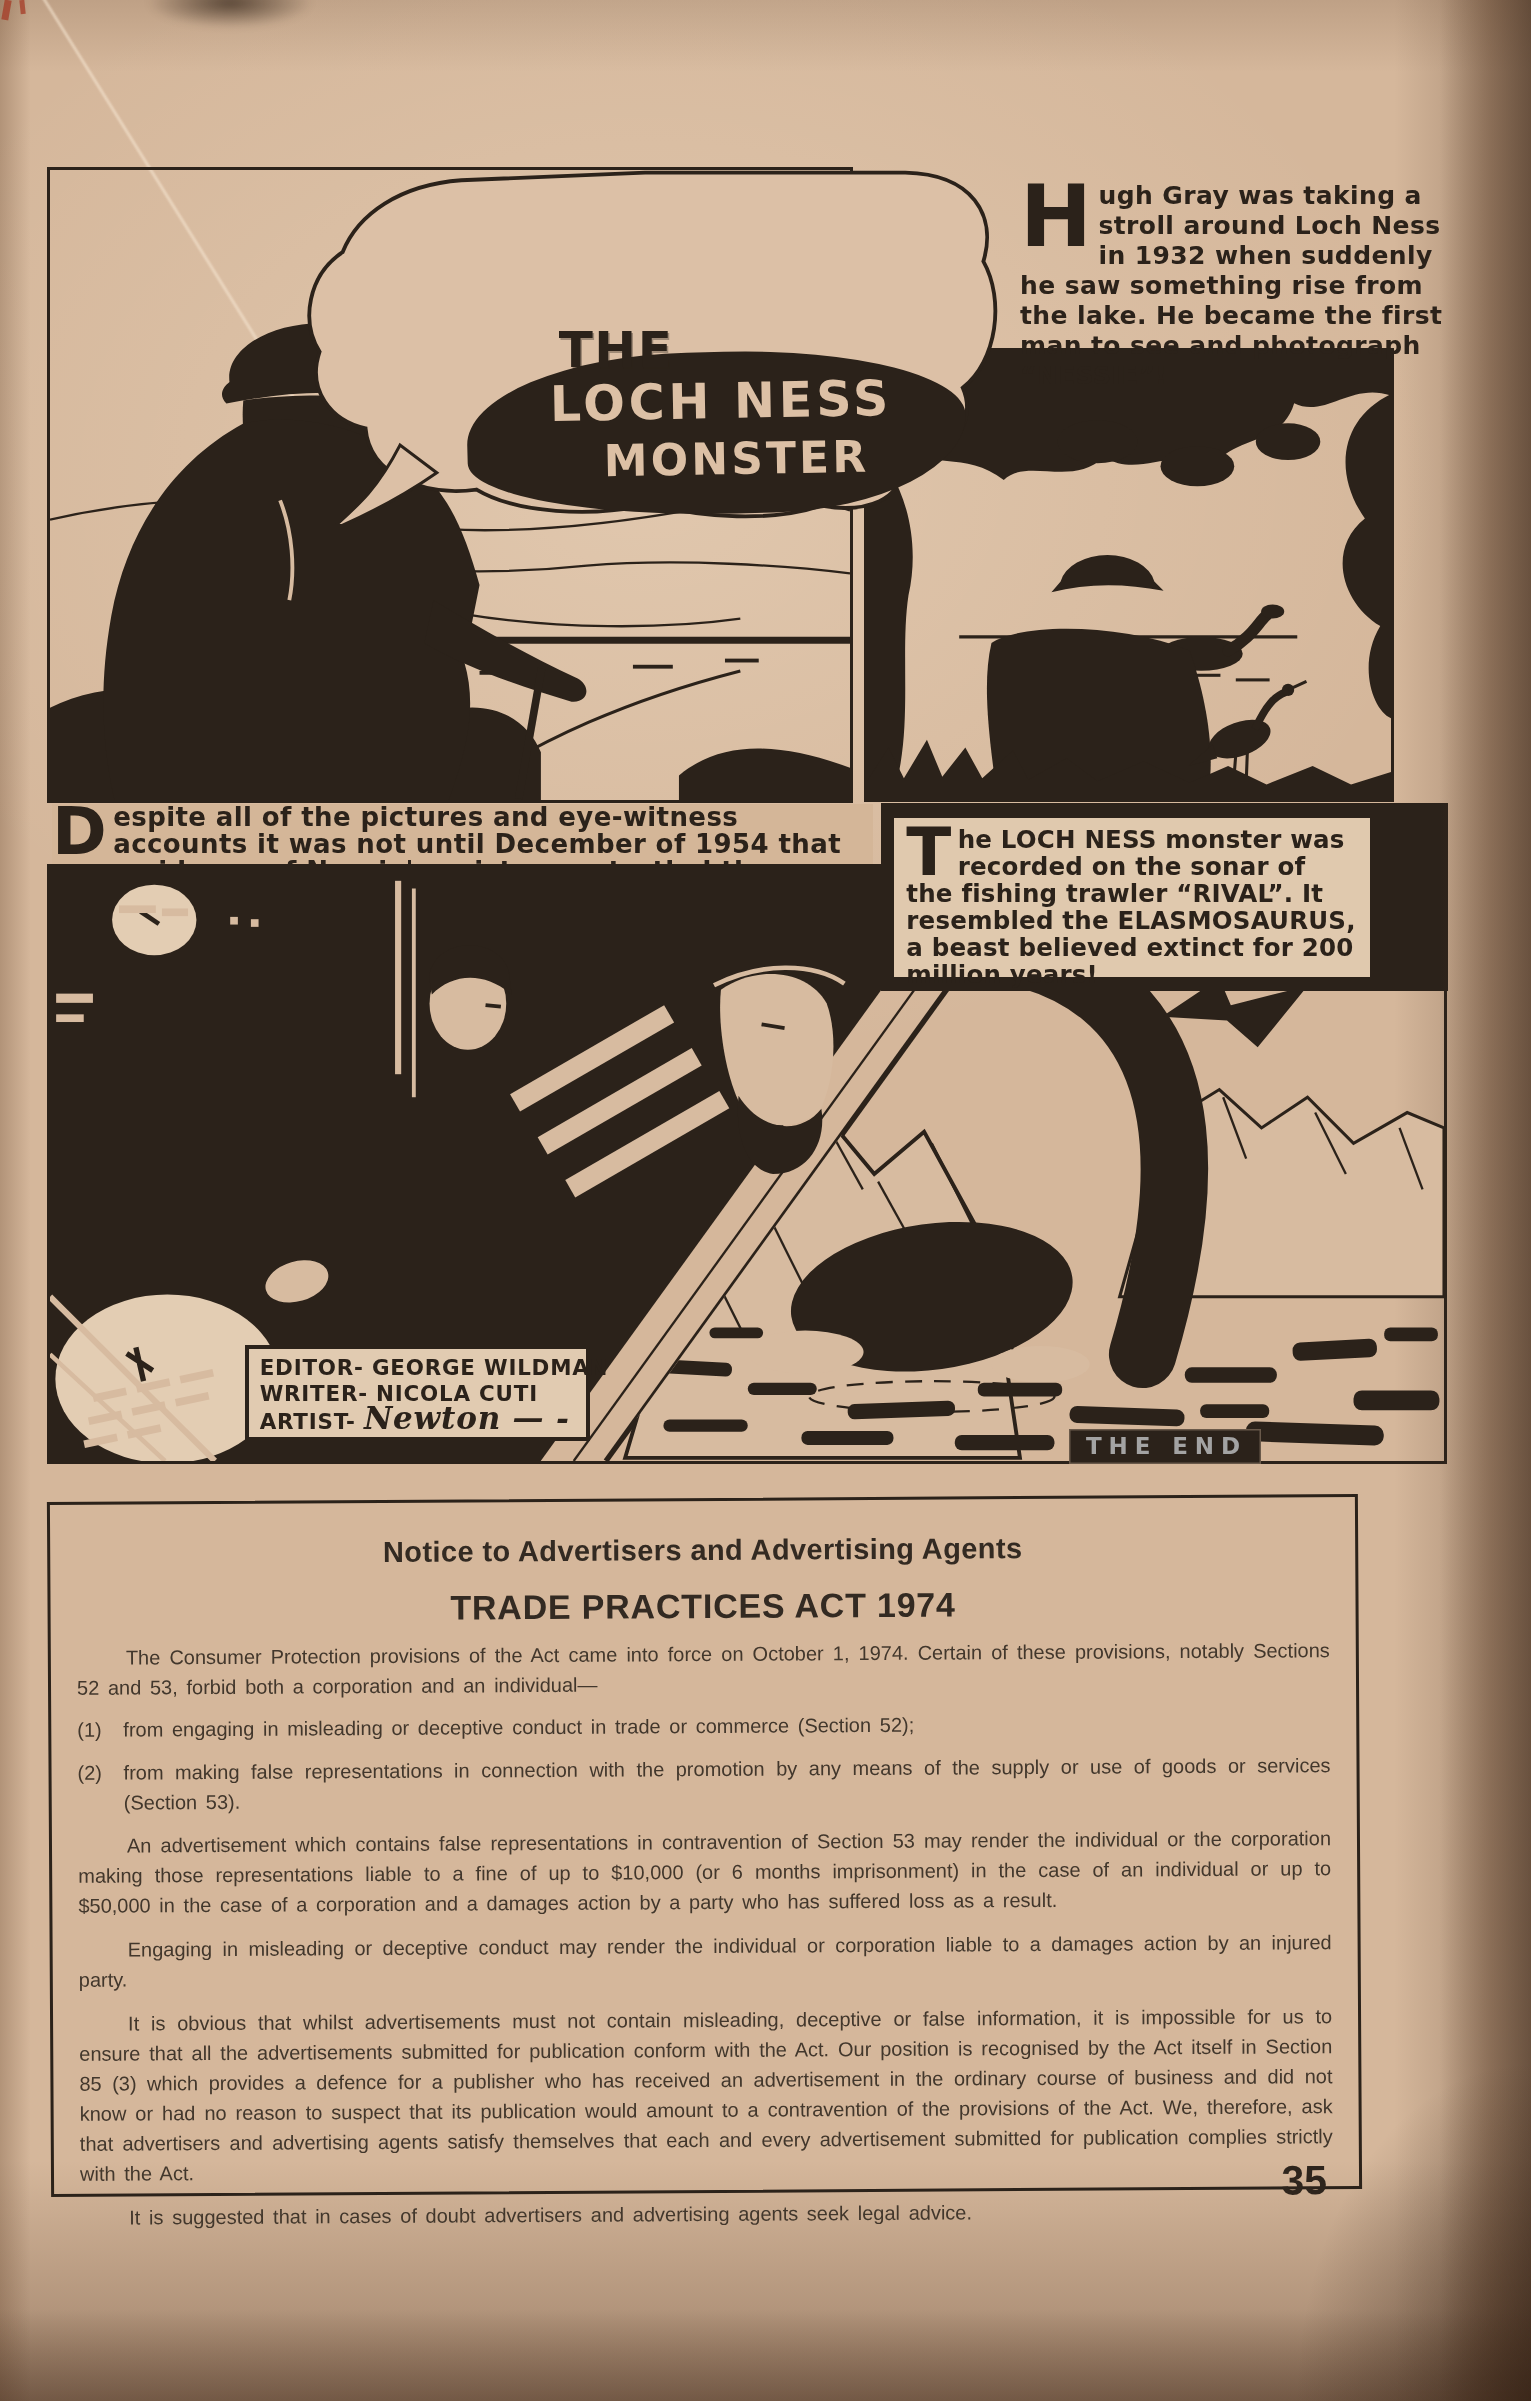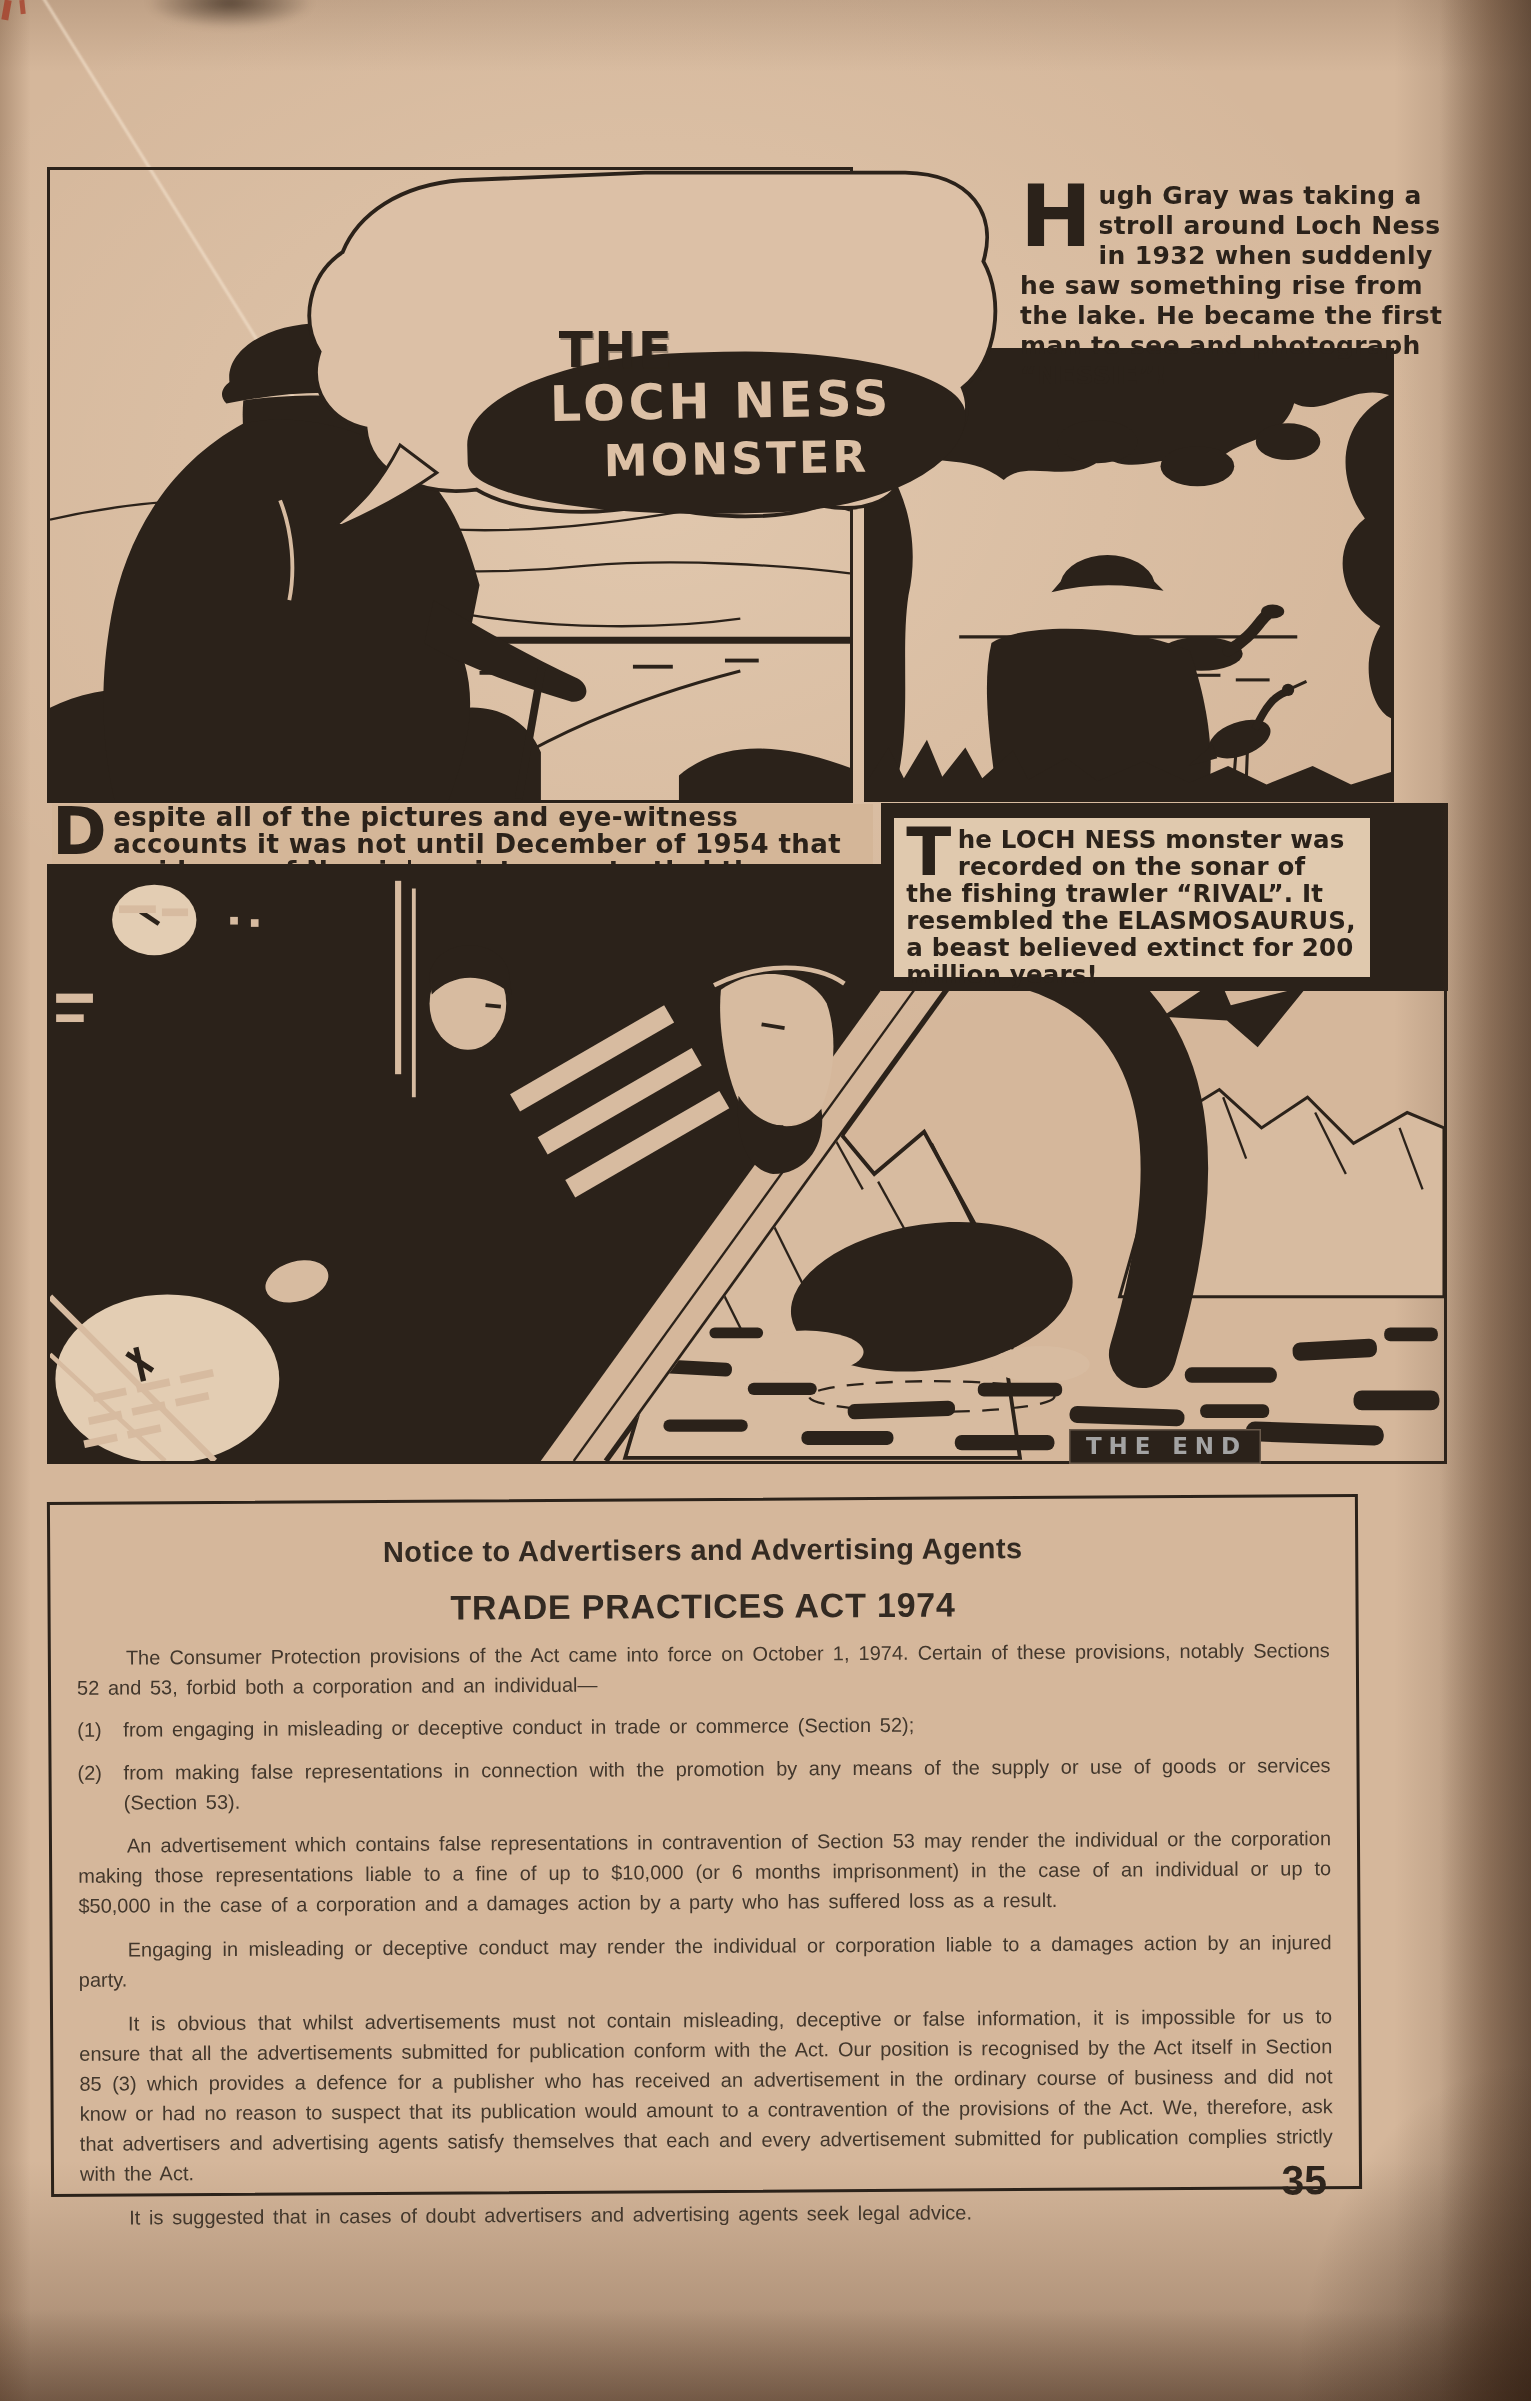--- a/index.html
+++ b/index.html
@@ -324,20 +324,28 @@
         </g>
       </g>
     </svg>
   </div>
 
   <div class="sonar-backing"></div>
   <div class="cap-sonar hand">
     <span class="dropcap small">T</span><span>he LOCH NESS monster was recorded on the sonar of the fishing trawler “RIVAL”. It resembled the ELASMOSAURUS, a beast believed extinct for 200 million years!</span>
   </div>
 
+  <div class="credits hand">
+    <div class="row">EDITOR- GEORGE WILDMAN</div>
+    <div class="row">WRITER- NICOLA CUTI</div>
+    <div class="row">
+      <span>ARTIST-</span>
+      <span class="script">Newton — -</span>
+    </div>
+  </div>
 
   <div class="the-end">THE END</div>
 
   <div class="notice">
     <h1>Notice to Advertisers and Advertising Agents</h1>
     <h2>TRADE PRACTICES ACT 1974</h2>
     <p>The Consumer Protection provisions of the Act came into force on October 1, 1974. Certain of these provisions, notably Sections 52 and 53, forbid both a corporation and an individual—</p>
     <div class="item">
       <span class="num">(1)</span>
       <span class="txt">from engaging in misleading or deceptive conduct in trade or commerce (Section 52);</span>

